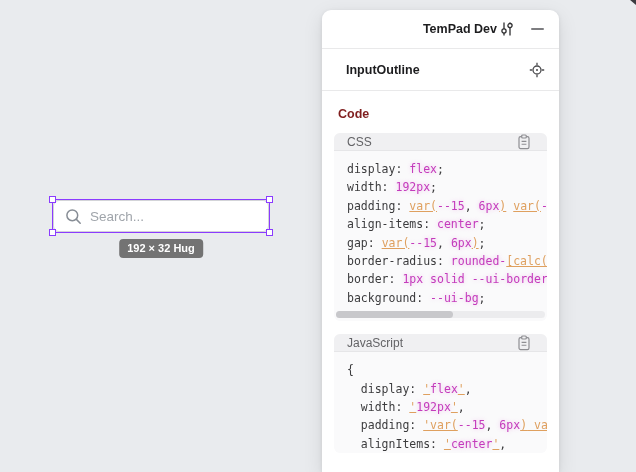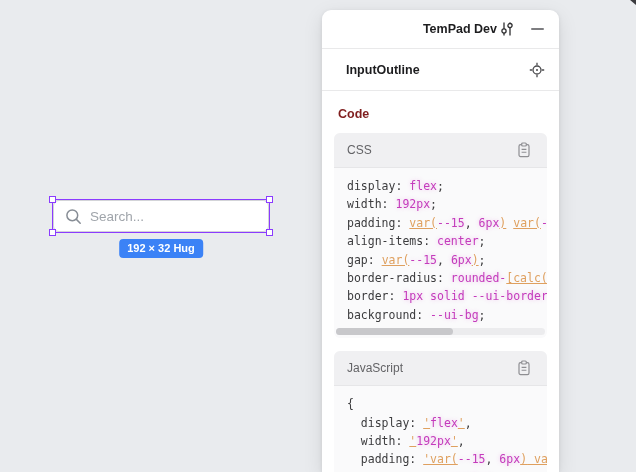--- a/index.html
+++ b/index.html
@@ -10,21 +10,21 @@
   
   .canvas-object { position:absolute; left:53px; top:200px; width:216px; height:32px; }
   .search-box { position:absolute; inset:0; background:#ffffff; border:1px solid #d3d4d8;
                 border-radius:6px; display:flex; align-items:center; gap:8px; padding:0 11px; }
   .search-placeholder { color:#a0a5ab; font-size:13.5px; }
   .sel-outline { position:absolute; inset:-1px; border:1px solid #8b3bff; pointer-events:none; }
   .handle { position:absolute; width:7px; height:7px; background:#fff; border:1px solid #8b3bff; }
   .handle.tl { left:-4px; top:-4px; } .handle.tr { right:-4px; top:-4px; }
   .handle.bl { left:-4px; bottom:-4px; } .handle.br { right:-4px; bottom:-4px; }
   .size-badge { position:absolute; top:calc(100% + 7px); left:50%; transform:translateX(-50%);
-                background:#3b82f6; color:#fff; font-size:11px; font-weight:700;
+                background:#737373; color:#fff; font-size:11px; font-weight:700;
                 padding:3px 8px 4px; border-radius:4px; white-space:nowrap; }
 
   
   .panel { position:absolute; left:322px; top:10px; width:237px; height:462px; background:#fff;
            border-radius:9px 9px 0 0; box-shadow:0 1px 4px rgba(0,0,0,.08), 0 6px 20px rgba(0,0,0,.10);
            overflow:hidden; }
   .panel-header { height:39px; display:flex; align-items:center; padding:0 12px 0 16px;
                   border-bottom:1px solid #e9e9ea;text-align:right; }
   .panel-title { font-size:12.5px; font-weight:700; color:#1d1d1f; flex:1 1 auto; }
   .icon-btn { background:none; border:none; cursor:pointer; display:flex; align-items:center;
@@ -33,21 +33,21 @@
   .minus-glyph { display:block; width:13px; height:2px; background:#7d7d80; border-radius:1px; }
 
   .component-row { height:42px; display:flex; align-items:center; padding:0 12px 0 16px;
                    border-bottom:1px solid #e9e9ea; }
   .component-name { font-size:12.5px; font-weight:700; color:#1d1d1f; flex:1 1 auto;padding-left:8px; }
 
   .code-section { padding:14px 12px 0; }
   .section-title { font-size:12.5px; font-weight:700; color:#7f1d1d; margin:2px 4px 12px; }
 
   .code-card { border-radius:6px; overflow:hidden; background:#fafafb; margin-bottom:13px; }
-  .card-header { height:35px; background:#f0f0f2; border-bottom:1px solid #e6e6e8;
+  .card-header { height:18px; background:#f0f0f2; border-bottom:1px solid #e6e6e8;
                  display:flex; align-items:center; padding:0 13px; }
   .card-label { font-size:12px; color:#636366; flex:1 1 auto; }
   .code-body { padding:9px 0 0 13px; font-family:"DejaVu Sans Mono", monospace;
                font-size:11.5px; line-height:18.4px; overflow:hidden; }
   .code-line { white-space:pre; }
   .tk-p { color:#3c3c3e; }
   .tk-v { color:#c43bbc; text-shadow:0 0 4px rgba(223,116,214,.45); }
   .tk-f { color:#dfa05f;text-decoration:underline; }
 
   .scroll-track { margin:4px 2px 3px; height:7px; border-radius:4px; background:#ececee;

